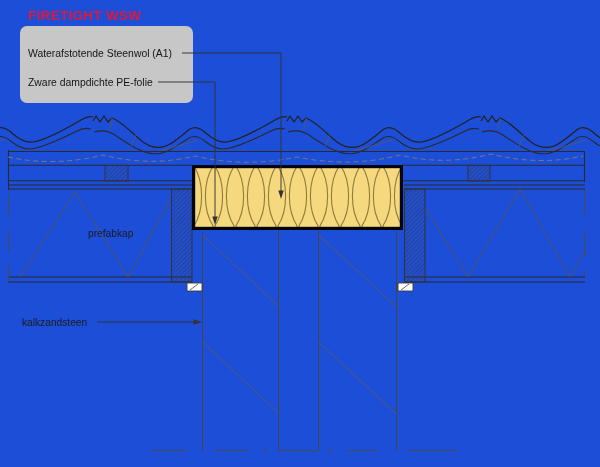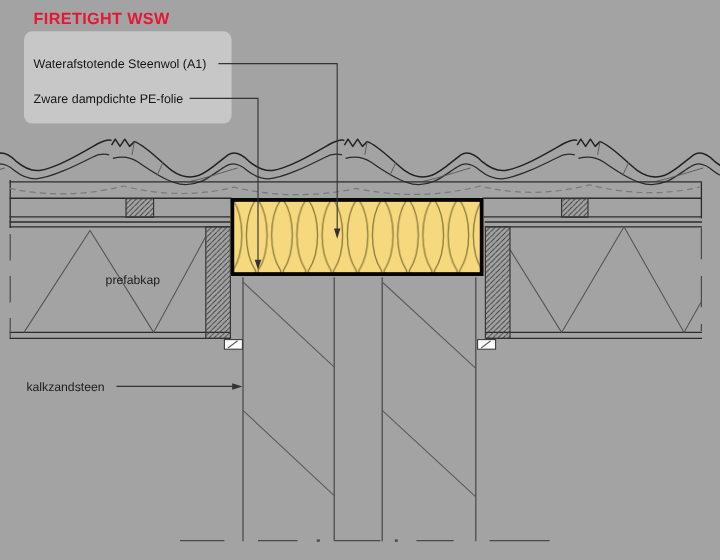--- a/index.html
+++ b/index.html
@@ -4,21 +4,21 @@
 <style>
   :root{
     --accent-red:#E31837;
     --label-box-gray:#C7C7C7;
     --insulation-yellow:#F6D97E;
     --wool-line-olive:#8C7B3D;
     --line-dark:#2B2B2B;
   }
   html,body{margin:0;padding:0;background:#ffffff;}
   .canvas{
-    position:relative;width:600px;height:467px;background:#a3a3a3;overflow:hidden;
+    position:relative;width:600px;height:467px;background:#1d4ed8;overflow:hidden;
     font-family:"Liberation Sans", sans-serif;
   }
   svg text{font-family:"Liberation Sans", sans-serif;}
   .title-text{fill:var(--accent-red);font-size:13.5px;font-weight:bold;letter-spacing:.3px;}
   .callout-box-rect{fill:var(--label-box-gray);}
   .callout-label{fill:#141414;font-size:10.4px;}
   .anno-label{fill:#1c1c1c;font-size:10.2px;}
   .mline{stroke:var(--line-dark);stroke-width:1.1;fill:none;}
   .thinline{stroke:#555555;stroke-width:.9;fill:none;}
   .tline{stroke:#222222;stroke-width:1.25;fill:none;stroke-linejoin:round;}

